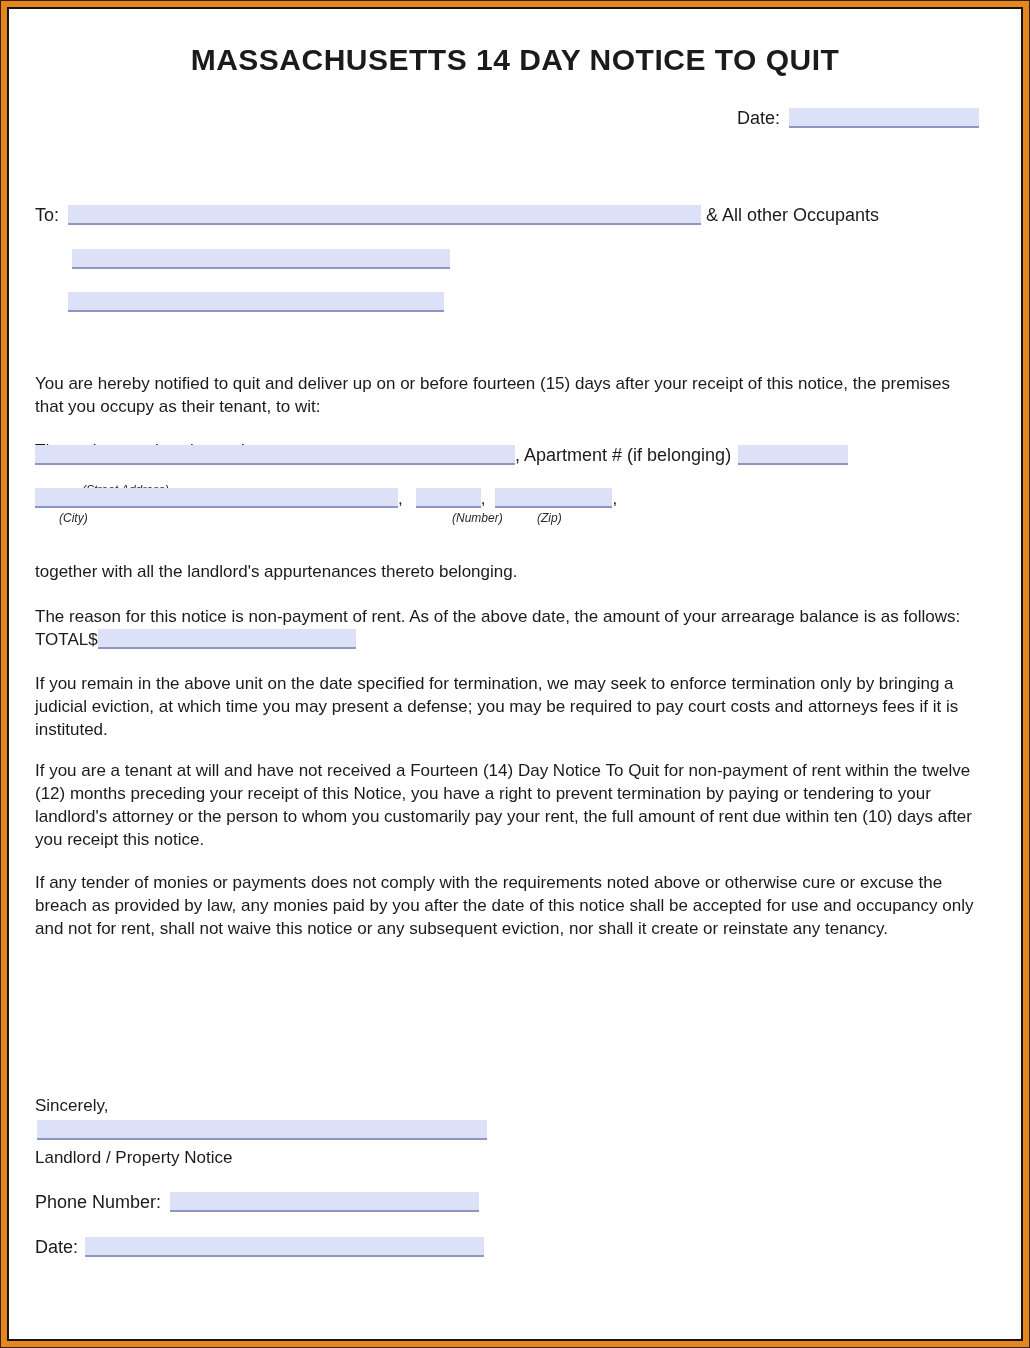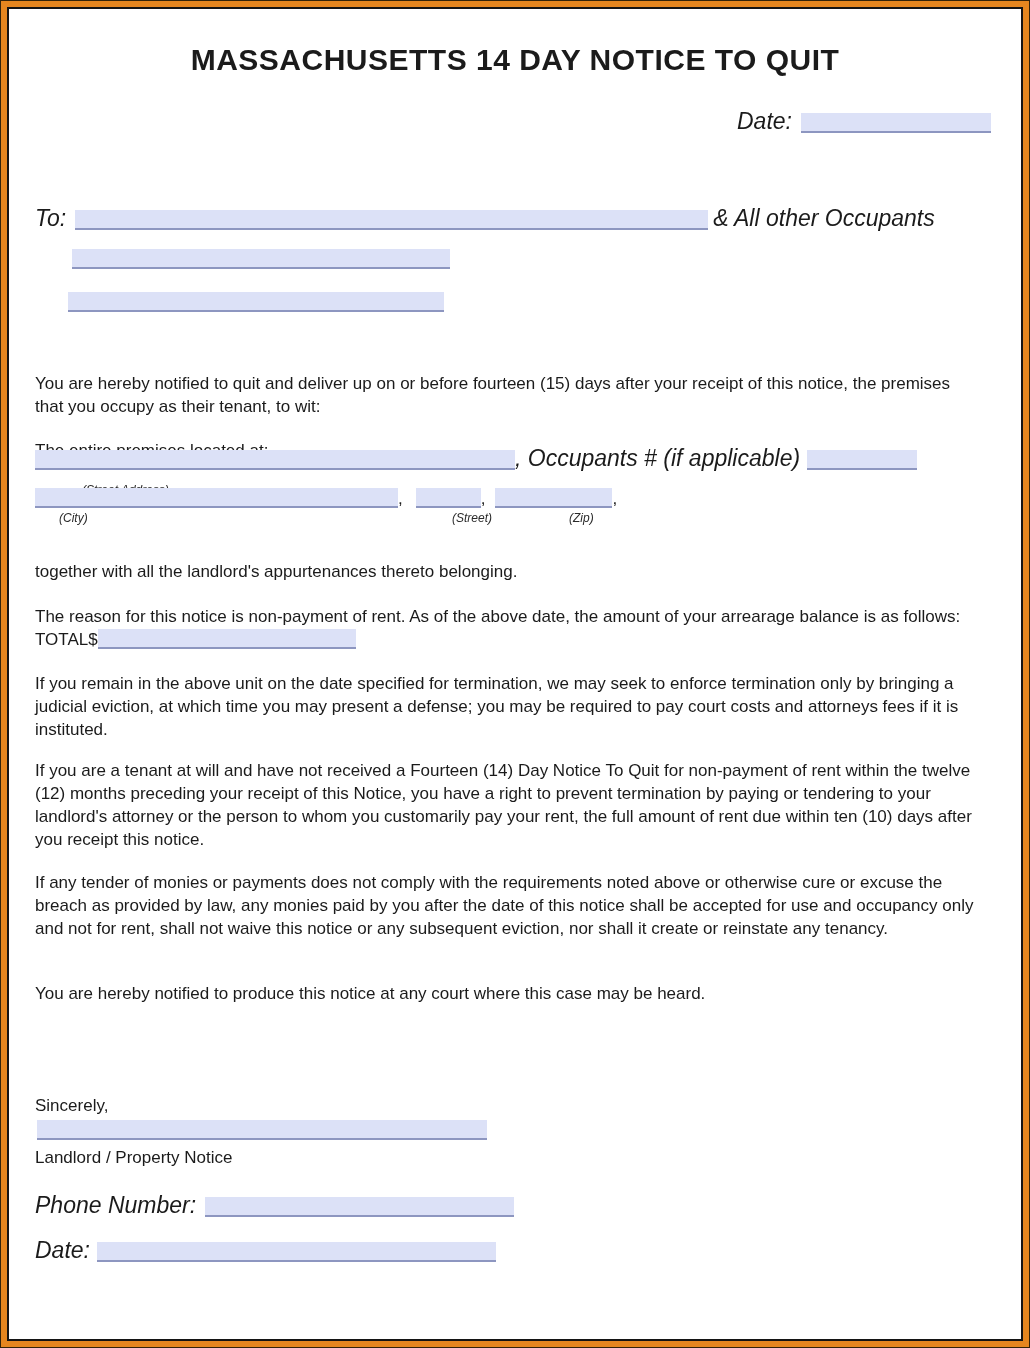--- a/index.html
+++ b/index.html
@@ -49,42 +49,42 @@
 
   .field {
     display: inline-block;
     background: var(--field-fill);
     border-bottom: 2px solid var(--field-underline);
     height: 20px;
     vertical-align: -4px;
   }
 
   .row { white-space: nowrap; }
-  .row .label { font-size: 23px; font-style: italic; }
+  .row .label { font-size: 18px; }
 
   .caption {
     font-size: 12px;
     font-style: italic;
     color: #2a2a2a;
   }
 
   
   .date-top-row   { top: 99px;  left: 728px; }
   .to-row         { top: 196px; left: 26px; }
   .to-line2       { top: 240px; left: 63px; }
   .to-line3       { top: 283px; left: 59px; }
   .para-notified  { top: 346px; left: 26px; width: 945px; }
   .premises-intro { top: 413px; left: 26px; }
   .street-row     { top: 436px; left: 26px; }
   .street-caption { top: 474px; left: 26px; margin-left: 47px; }
   .city-row       { top: 479px; left: 26px; }
   .city-captions  { top: 502px; left: 0; width: 100%; height: 16px; margin-left: 24px; }
   .cap-city  { position: absolute; left: 26px; }
   .cap-state { position: absolute; left: 419px; }
-  .cap-zip   { position: absolute; left: 536px; text-align: center; }
+  .cap-zip   { position: absolute; left: 504px; text-align: center; }
   .para-together  { top: 534px; left: 26px; width: 945px; }
   .para-reason    { top: 579px; left: 26px; width: 950px; }
   .para-remain    { top: 646px; left: 26px; width: 945px; }
   .para-tenant    { top: 733px; left: 26px; width: 950px; }
   .para-tender    { top: 845px; left: 26px; width: 950px; }
   .para-produce   { top: 956px; left: 26px; width: 945px; }
   .sincerely      { top: 1068px; left: 26px; }
   .sig-field      { top: 1111px; left: 28px; width: 450px; }
   .landlord-cap   { top: 1139px; left: 26px; font-size: 17px; }
   .phone-row      { top: 1183px; left: 26px; }
@@ -125,41 +125,40 @@
     </div>
 
     <span class="abs field f-to-2 to-line2"></span>
     <span class="abs field f-to-3 to-line3"></span>
 
     <p class="abs body-text para-notified">You are hereby notified to quit and deliver up on or before fourteen (15) days after your receipt of this notice, the premises that you occupy as their tenant, to wit:</p>
 
     <p class="abs body-text premises-intro">The entire premises located at:</p>
 
     <div class="abs row street-row">
-      <span class="field f-street"></span><span class="label">, Occupants # (if applicable)</span><span class="field f-apt"></span>
+      <span class="field f-street"></span><span class="label">, Apartment # (if belonging)</span><span class="field f-apt"></span>
     </div>
     <span class="abs caption street-caption">(Street Address)</span>
 
     <div class="abs row city-row">
       <span class="field f-city"></span><span class="sep">,</span><span class="field f-state"></span><span class="sep">,</span><span class="field f-zip"></span><span class="sep">,</span>
     </div>
     <div class="abs city-captions">
       <span class="caption cap-city">(City)</span>
-      <span class="caption cap-state">(Street)</span>
+      <span class="caption cap-state">(Number)</span>
       <span class="caption cap-zip">(Zip)</span>
     </div>
 
     <p class="abs body-text para-together">together with all the landlord's appurtenances thereto belonging.</p>
 
     <p class="abs body-text para-reason"><span>The reason for this notice is non-payment of rent. As of the above date, the amount of your arrearage balance is as follows: TOTAL$</span><span class="field f-total"></span></p>
 
     <p class="abs body-text para-remain">If you remain in the above unit on the date specified for termination, we may seek to enforce termination only by bringing a judicial eviction, at which time you may present a defense; you may be required to pay court costs and attorneys fees if it is instituted.</p>
     <p class="abs body-text para-tenant">If you are a tenant at will and have not received a Fourteen (14) Day Notice To Quit for non-payment of rent within the twelve (12) months preceding your receipt of this Notice, you have a right to prevent termination by paying or tendering to your landlord's attorney or the person to whom you customarily pay your rent, the full amount of rent due within ten (10) days after you receipt this notice.</p>
     <p class="abs body-text para-tender">If any tender of monies or payments does not comply with the requirements noted above or otherwise cure or excuse the breach as provided by law, any monies paid by you after the date of this notice shall be accepted for use and occupancy only and not for rent, shall not waive this notice or any subsequent eviction, nor shall it create or reinstate any tenancy.</p>
-    <p class="abs body-text para-produce">You are hereby notified to produce this notice at any court where this case may be heard.</p>
 
     <p class="abs body-text sincerely">Sincerely,</p>
     <span class="abs field sig-field f-signature"></span>
     <div class="abs landlord-cap">Landlord / Property Notice</div>
 
     <div class="abs row phone-row">
       <span class="label">Phone Number:</span><span class="field f-phone"></span>
     </div>
 
     <div class="abs row date-bottom-row">

